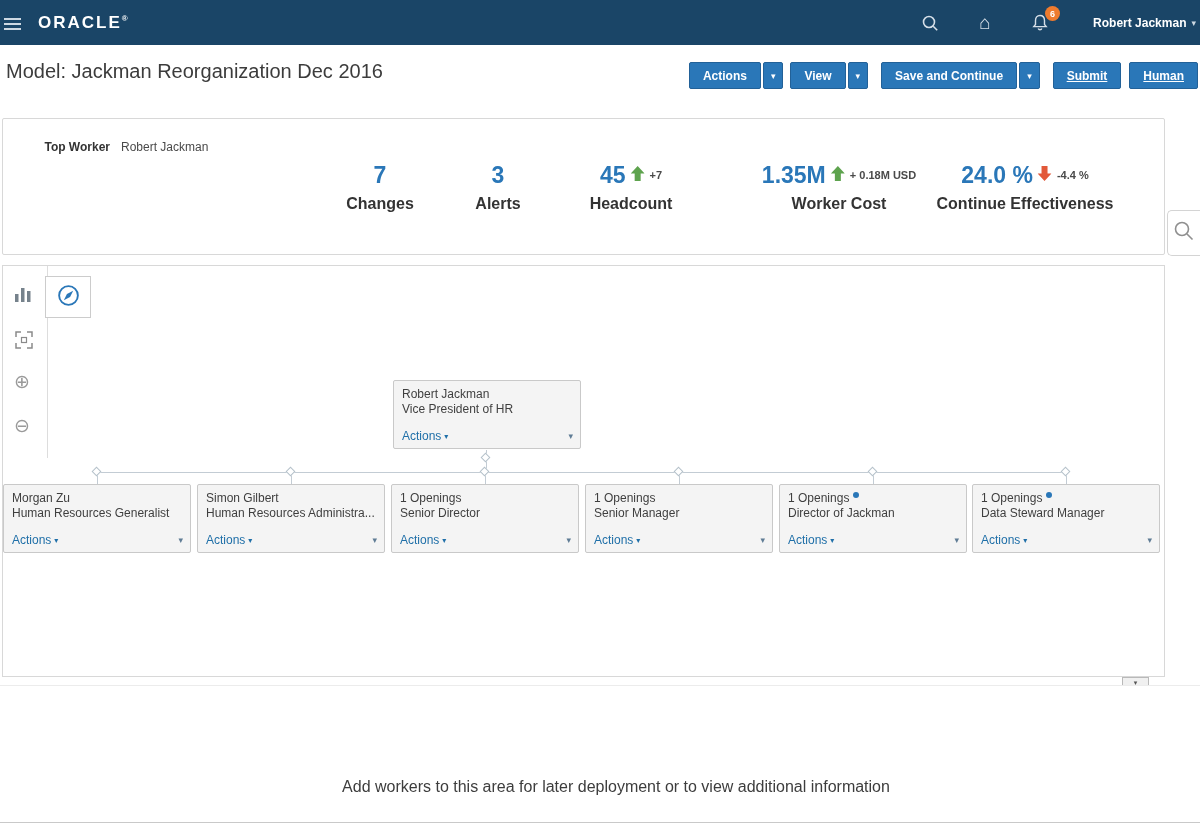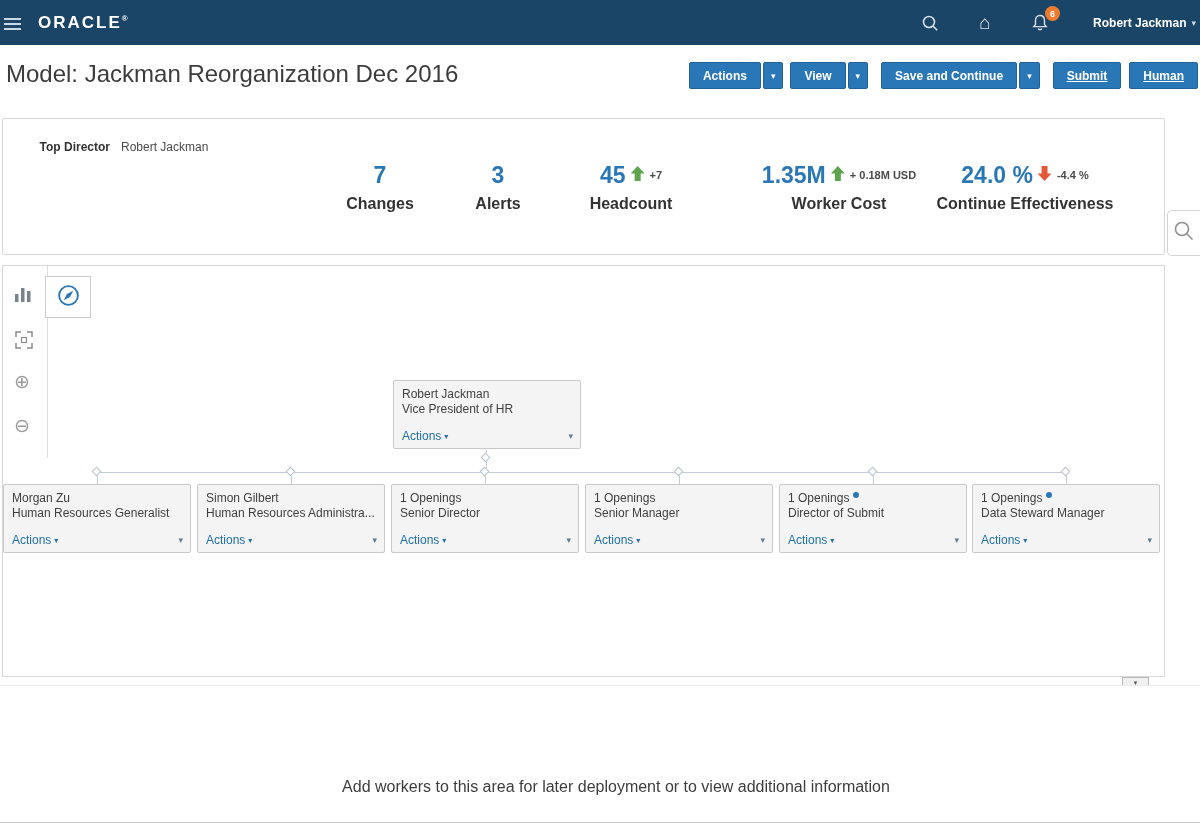--- a/index.html
+++ b/index.html
@@ -19,21 +19,21 @@
   .hicon { position:absolute; top:0; height:45px; width:34px; display:flex; align-items:center; justify-content:center; color:#d6dfe8; cursor:pointer; }
   .hicon.search { left:913px; }
   .hicon.home { left:968px; font-size:19px; }
   .hicon.bell { left:1023px; }
   .badge { position:absolute; top:6px; right:-3px; min-width:15px; height:15px; padding:0 3px; border-radius:8px; background:#ee7b2e; color:#fff; font-size:9px; font-weight:bold; display:flex; align-items:center; justify-content:center; }
   .user { position:absolute; right:4px; top:0; height:45px; display:flex; align-items:center; gap:5px; color:#fff; font-size:12px; font-weight:bold; cursor:pointer; white-space:nowrap; }
   .user .chev { font-size:9px; color:#cdd8e2; }
 
   
   .titlebar { position:absolute; top:45px; left:0; width:1200px; height:58px; background:#fff; }
-  .page-title { position:absolute; left:6px; top:15px; margin:0; font-size:24px; font-weight:normal; color:#3c3c3c; }
+  .page-title { position:absolute; left:6px; top:15px; margin:0; font-size:20px; font-weight:normal; color:#3c3c3c; }
   .btn-row { position:absolute; right:2px; top:17px; display:flex; align-items:center; }
   .btn { height:27px; padding:0 13px; background:#2a77b8; border:1px solid #226198; color:#fff; font-weight:bold; font-size:12px; border-radius:2px; cursor:pointer; font-family:inherit; white-space:nowrap; }
   .btn.caret { padding:0 7px; margin-left:2px; font-size:9px; }
   .ml6 { margin-left:7px; } .ml8 { margin-left:8px; } .ml12 { margin-left:13px; }
   .underline { text-decoration:underline; }
 
   
   .summary { position:absolute; top:118px; left:2px; width:1163px; height:137px; background:#fff; border:1px solid #d8d8d8; border-radius:2px; }
   .frow { position:absolute; left:0; width:420px; height:16px; }
   .frow.r0 { top:21px; } .frow.r1 { top:59px; } .frow.r2 { top:97px; }
@@ -119,21 +119,21 @@
     <button class="btn caret">▾</button>
     <button class="btn ml12">Save and Continue</button>
     <button class="btn caret">▾</button>
     <button class="btn ml12 underline">Submit</button>
     <button class="btn ml8 underline">Human</button>
   </div>
 </section>
 
 <section class="summary">
   <div class="frow r0">
-    <span class="flabel">Top Director</span>
+    <span class="flabel">Top Worker</span>
     <span class="fvalue">Robert Jackman</span>
   </div>
 
   <div class="stat s0">
     <div class="stat-val">
         <span class="stat-num">7</span>
       </div>
     <div class="stat-label">Changes</div>
   </div>
   <div class="stat s1">
@@ -285,21 +285,21 @@
         <span class="c">▾</span>
       </span>
       <span class="card-menu">▾</span>
     </div>
   </div>
 
   <div class="card" style="left:776px; top:218px;">
     <div class="card-name">
       <span>1 Openings</span><span class="dot"></span>
     </div>
-    <div class="card-title">Director of Submit</div>
+    <div class="card-title">Director of Jackman</div>
     <div class="card-foot">
       <span class="actions-link">
         <span>Actions</span>
         <span class="c">▾</span>
       </span>
       <span class="card-menu">▾</span>
     </div>
   </div>
 
   <div class="card" style="left:969px; top:218px;">

